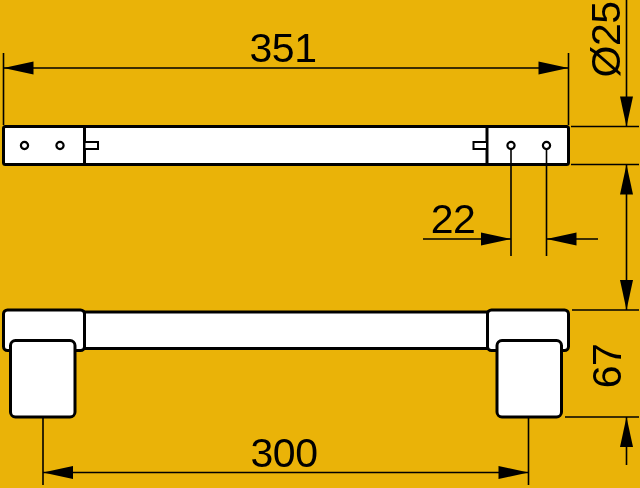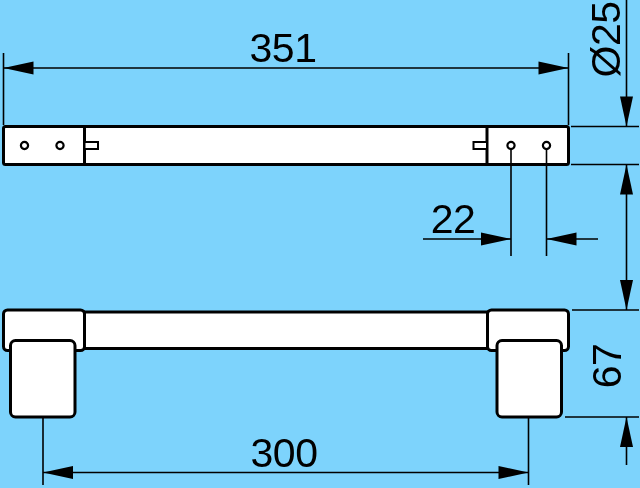--- a/index.html
+++ b/index.html
@@ -4,21 +4,21 @@
 <style>
   html, body {
     margin: 0;
     padding: 0;
     background: #ffffff;
   }
   .stage {
     position: relative;
     width: 640px;
     height: 488px;
-    background: #7dd3fc;
+    background: #eab308;
     overflow: hidden;
   }
   svg { display: block; }
   .thick {
     stroke: #000000;
     stroke-width: 3;
     fill: none;
   }
   .thick-fill {
     stroke: #000000;

